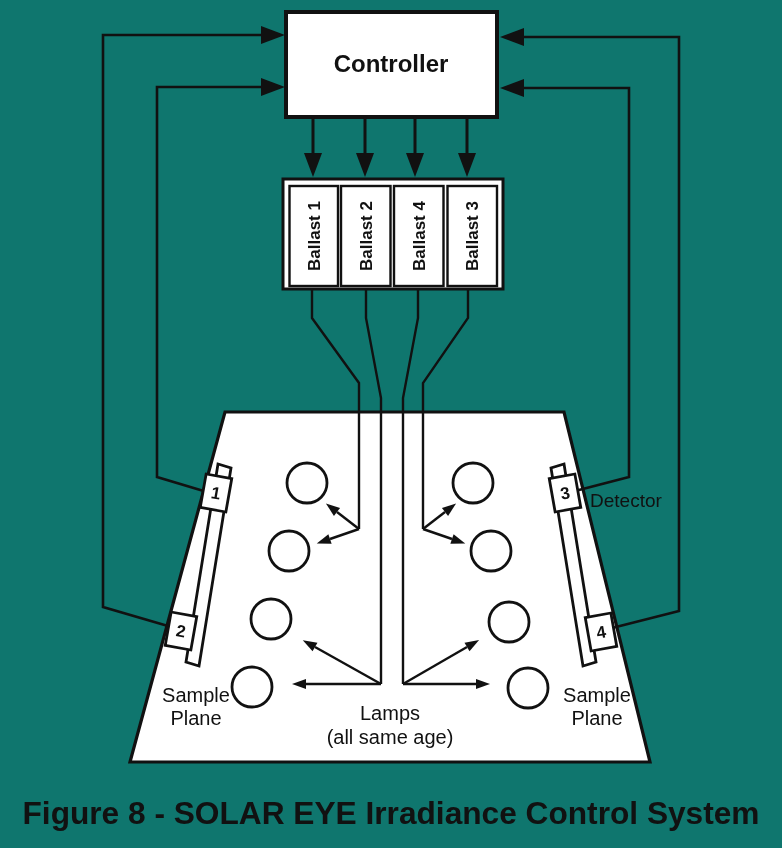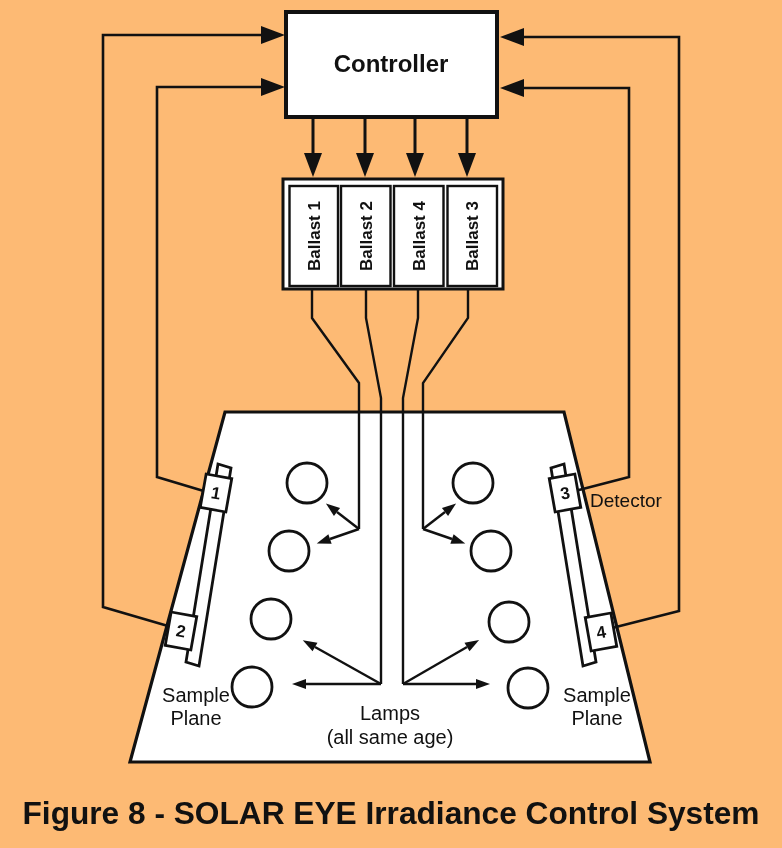--- a/index.html
+++ b/index.html
@@ -1,16 +1,16 @@
 <!DOCTYPE html>
 <html><head>
 <meta charset="utf-8">
 <style>
   html,body{margin:0;padding:0;background:#ffffff;}
-  .page{position:relative;width:782px;height:848px;background:#fdba74;overflow:hidden;
+  .page{position:relative;width:782px;height:848px;background:#0f766e;overflow:hidden;
         font-family:"Liberation Sans", sans-serif;}
   svg{position:absolute;left:0;top:0;}
   .ink-line{stroke:#111111;fill:none;}
   .ink-fill{stroke:#111111;fill:#ffffff;}
   .lbl{fill:#111111;font-family:"Liberation Sans", sans-serif;}
   .bold{font-weight:bold;}
 </style>
 </head>
 <body>
 

